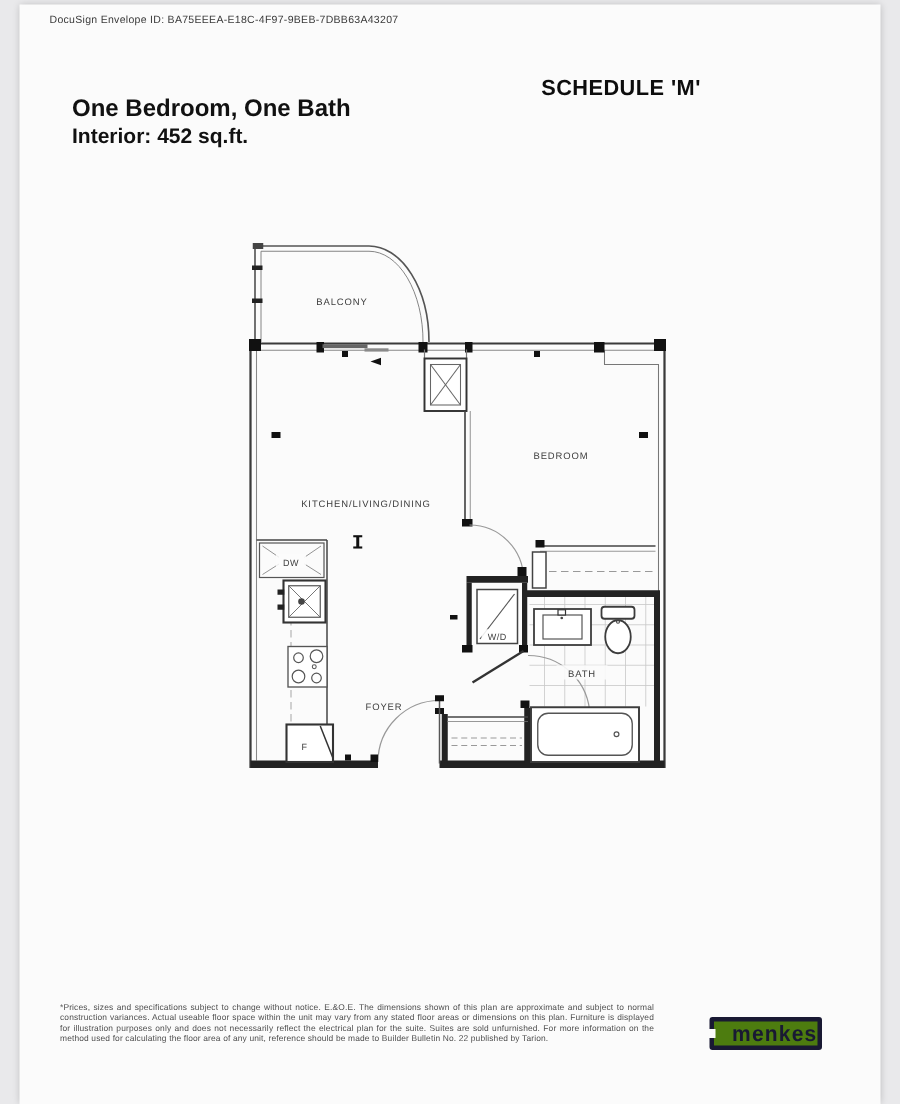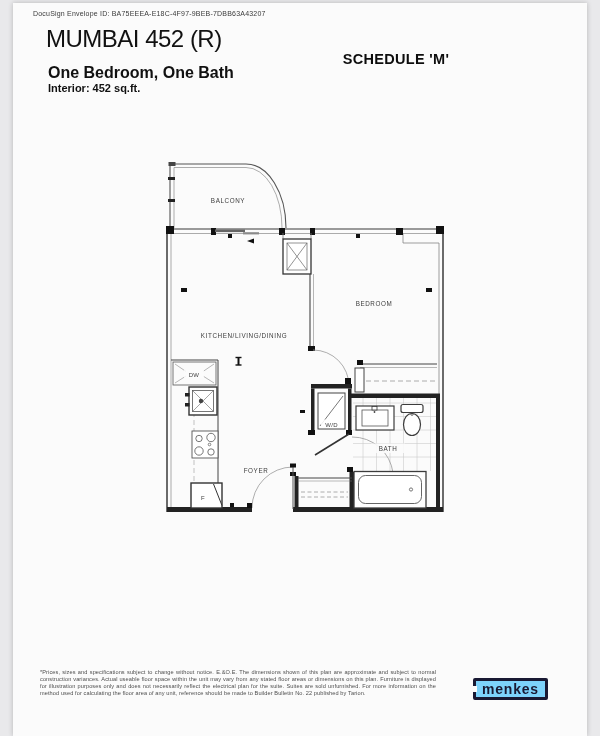--- a/index.html
+++ b/index.html
@@ -21,40 +21,40 @@
   .title{
     position:absolute;left:33px;top:22px;
     font-size:24px;color:#111;letter-spacing:-.5px;font-weight:400;
   }
   .subtitle{
     position:absolute;left:35px;top:61px;
     font-size:16px;font-weight:bold;color:#111;
   }
   .interior{
     position:absolute;left:35px;top:79px;
-    font-size:11px;font-weight:bold;color:#111;
+    font-size:14px;font-weight:bold;color:#111;
   }
   .schedule{
-    position:absolute;left:313px;top:48px;width:140px;
+    position:absolute;left:331px;top:48px;width:140px;
     font-size:14.5px;font-weight:bold;color:#0d0d0d;letter-spacing:.3px;
     text-align:center;
   }
   .plan{
     position:absolute;left:147px;top:147px;width:300px;height:375px;
   }
   .disclaimer{
     position:absolute;left:27px;top:666px;width:396px;
     font-size:5.6px;line-height:6.9px;color:#4e4e4e;
     text-align:justify;letter-spacing:.1px;
   }
   .logo{
     position:absolute;left:460px;top:675px;width:69px;height:16px;
     border:3px solid #191933;border-radius:2px;
-    display:flex;align-items:center;justify-content:center;
-    background:#7dd3fc;
+    display:flex;align-items:center;justify-content:flex-end;
+    background:#4d7c0f;
   }
   .logo .txt{
     font-size:14px;font-weight:bold;color:#191933;
     letter-spacing:.8px;line-height:14px;transform:scaleY(1.05);
   }
   .logo .notch{
     position:absolute;left:-5px;top:5px;width:6px;height:6px;background:#fbfbfb;
   }
   svg text{
     font-family:"Liberation Sans", sans-serif;
@@ -62,21 +62,20 @@
   }
   .roomlabel{font-size:6.3px;letter-spacing:.6px;}
   .smalllabel{font-size:6px;letter-spacing:.3px;}
 </style>
 </head>
 <body>
 
 <div class="page">
 
   <div class="envelope">DocuSign Envelope ID: BA75EEEA-E18C-4F97-9BEB-7DBB63A43207</div>
-  <div class="title">MUMBAI 452 (R)</div>
   <div class="subtitle">One Bedroom, One Bath</div>
   <div class="interior">Interior: 452 sq.ft.</div>
   <div class="schedule">SCHEDULE 'M'</div>
 
   <svg class="plan" viewBox="160 150 300 375" xmlns="http://www.w3.org/2000/svg">
 
     <g stroke="#c8c8c8" stroke-width="0.55">
       <line x1="363" y1="398" x2="363" y2="471"></line>
       <line x1="376.5" y1="398" x2="376.5" y2="471"></line>
       <line x1="390" y1="398" x2="390" y2="471"></line>

